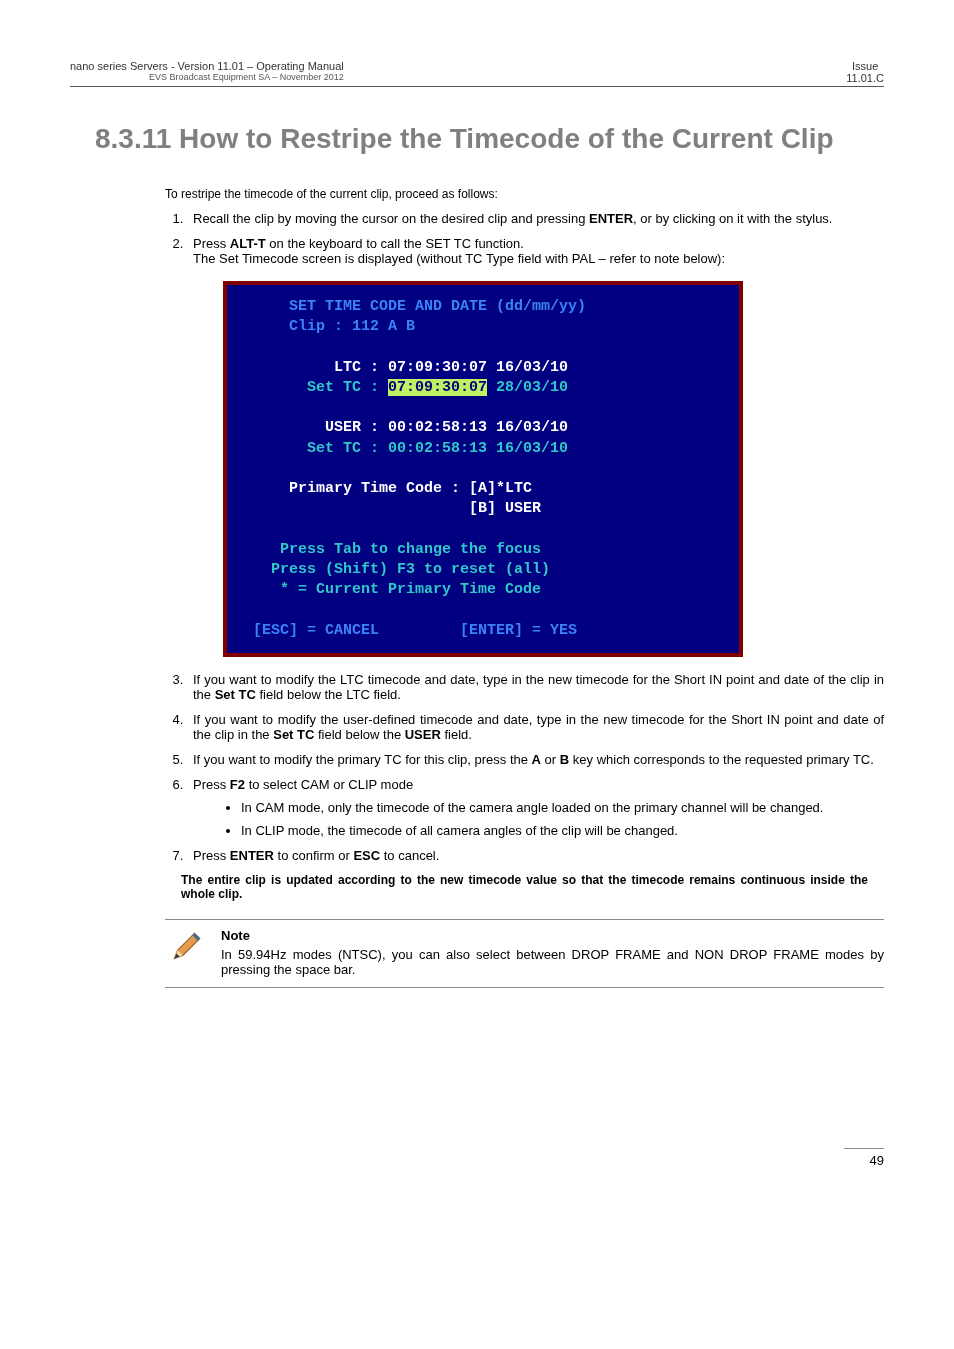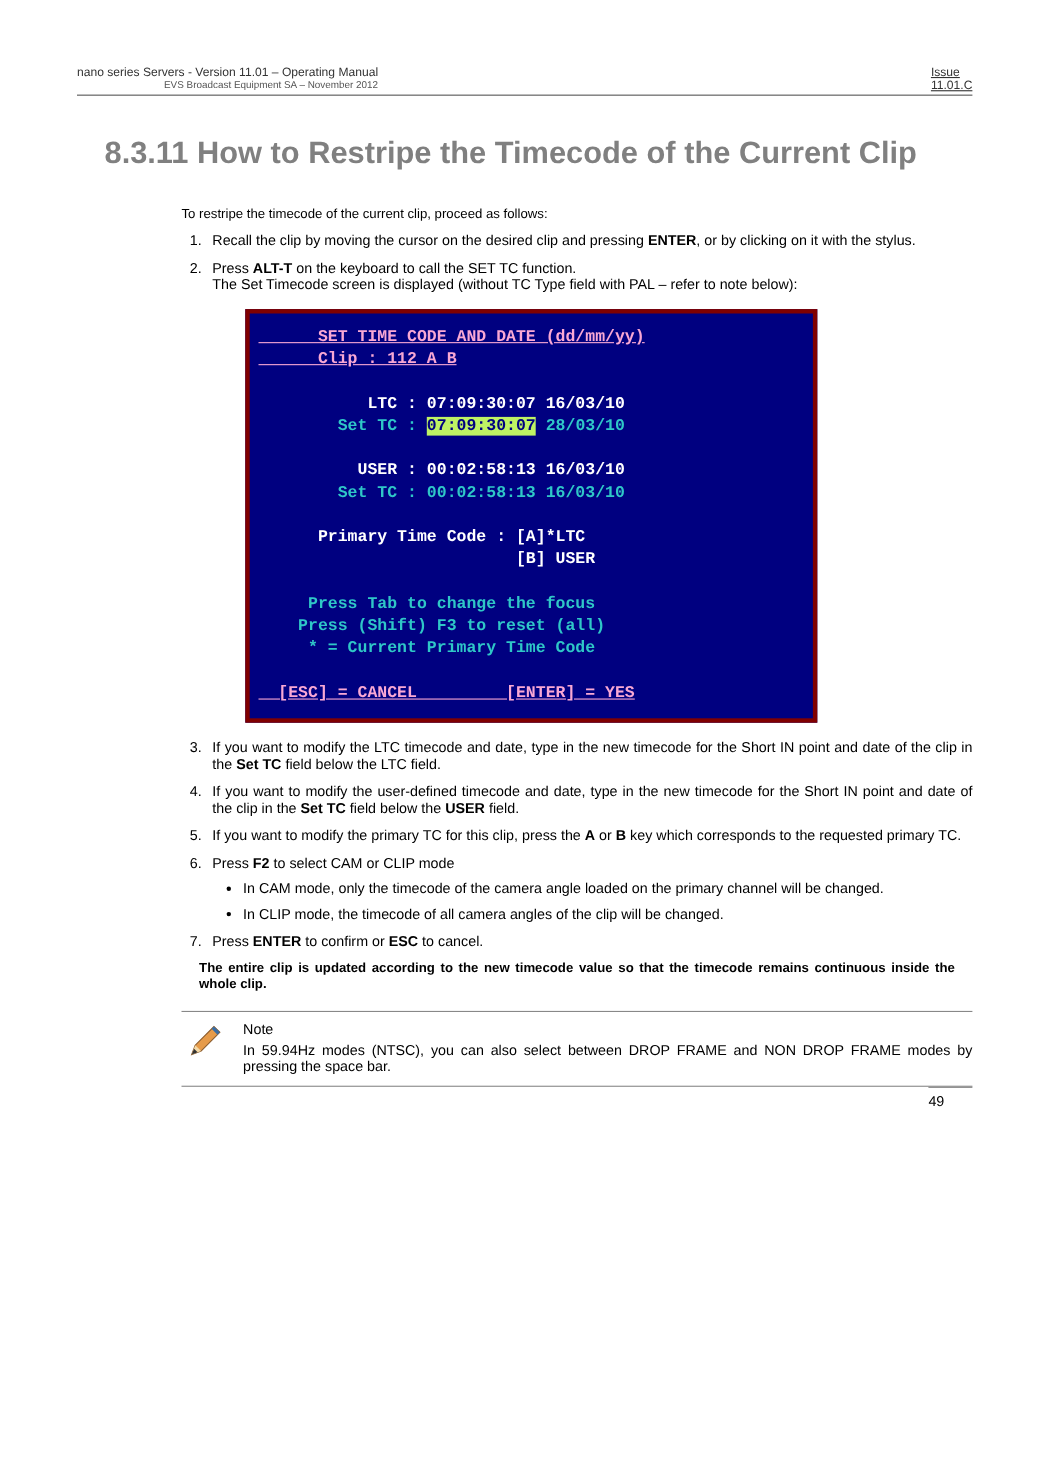--- a/index.html
+++ b/index.html
@@ -15,21 +15,21 @@
     box-sizing: border-box;
     width: 954px;
   }
   .header-row {
     display: flex;
     justify-content: space-between;
     font-size: 11px;
     color: #333;
   }
   .header-left { text-align: right; }
-  .header-right { text-align: left; text-decoration: underline; }
+  .header-right { text-align: center; }
   .header-sub { font-size: 9px; color: #555; padding-left: 38px; }
   .hr-top {
     border: none;
     border-top: 1px solid #555;
     margin: 2px 0 30px 0;
   }
   h1.section-heading {
     font-size: 28px;
     font-weight: bold;
     color: #808080;
@@ -61,37 +61,38 @@
     text-align: justify;
   }
   ul.bullets {
     list-style: disc;
     padding-left: 28px;
     margin: 8px 0;
   }
   ul.bullets li {
     margin-bottom: 8px;
     text-align: justify;
+    margin-left: 20px;
   }
   .terminal {
     margin: 15px 0 15px 30px;
     width: 520px;
     border: 4px solid #800000;
     background: #000080;
     padding: 12px 8px;
     box-sizing: border-box;
     font-family: "Courier New", monospace;
     font-weight: bold;
     font-size: 15px;
     line-height: 1.35;
     white-space: pre;
   }
   .t-white  { color: #ffffff; }
   .t-cyan   { color: #2fc7c7; }
-  .t-yellow { color: #f9a8d4; text-decoration: underline; }
+  .t-yellow { color: #3b82f6; }
   .inv {
     background: #bef264;
     color: #000080;
   }
   .body-para {
     font-size: 12px;
     text-align: justify;
     margin: 10px 16px;
     font-weight: bold;
   }
@@ -104,24 +105,25 @@
     align-items: flex-start;
     gap: 18px;
   }
   .note-icon {
     width: 34px;
     flex-shrink: 0;
     margin-left: 4px;
     margin-top: 2px;
   }
   .note-body { font-size: 13px; }
-  .note-title { font-weight: normal; margin-bottom: 4px; }
+  .note-title { font-weight: bold; margin-bottom: 4px; }
   .page-num {
-    text-align: left;
+    text-align: right;
     font-size: 13px;
+    margin-top: 160px;
     border-top: 1px solid #888;
     padding-top: 4px;
     width: 40px;
     margin-left: auto;
   }
 </style>
 </head>
 <body>
 
 <div class="page">

